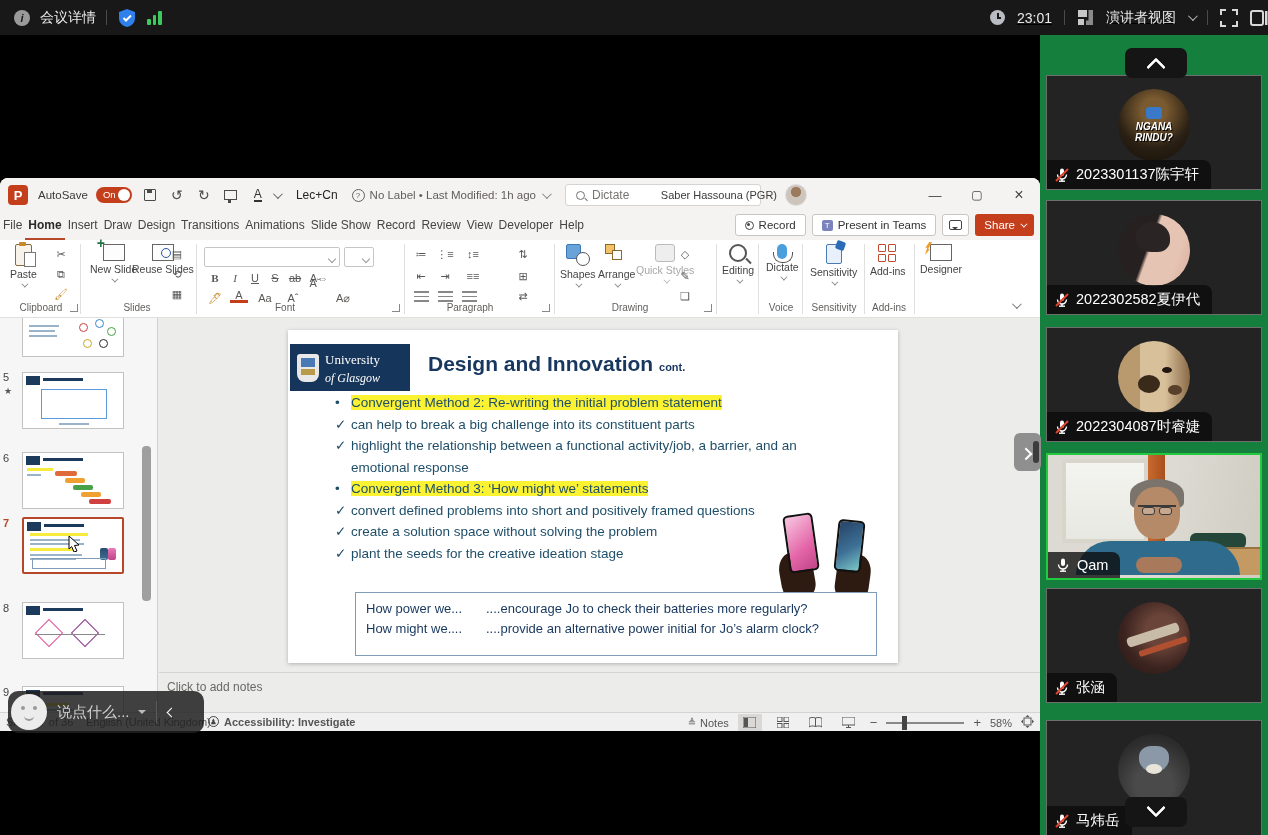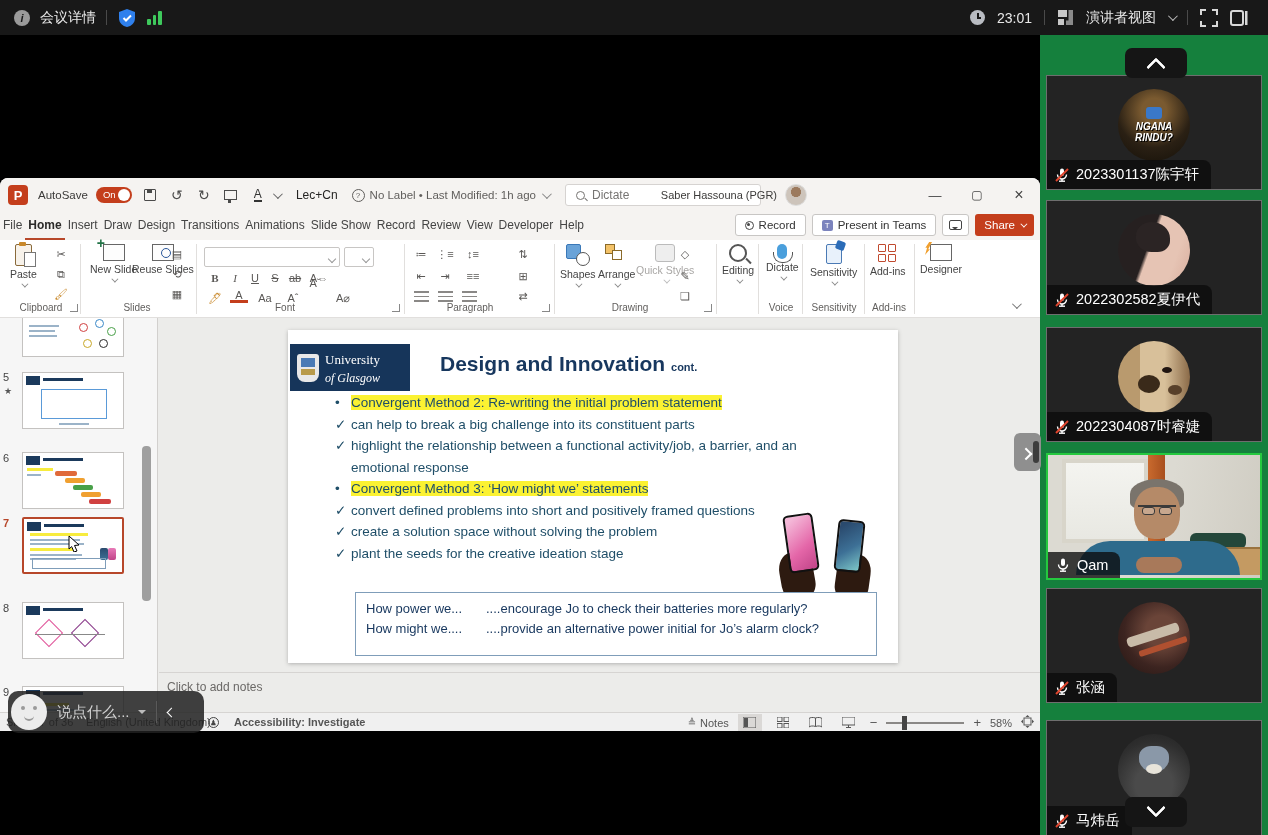--- a/index.html
+++ b/index.html
@@ -3,21 +3,21 @@
 <meta charset="utf-8">
 <style>
   * { margin:0; padding:0; box-sizing:border-box; }
   html,body { background:#000; }
   body { font-family:"Liberation Sans", sans-serif; }
   .screen { position:relative; width:1268px; height:835px; overflow:hidden; background:#000; }
 
   
   .topbar { position:absolute; left:0; top:0; width:1268px; height:35px; background:#181818; z-index:50; display:flex; align-items:center; }
   .tb-left { display:flex; align-items:center; gap:10px; padding-left:14px; }
-  .tb-right { position:absolute; right:20px; top:0; height:35px; display:flex; align-items:center; gap:12px; }
+  .tb-right { position:absolute; right:0; top:0; height:35px; display:flex; align-items:center; gap:12px;text-decoration:underline; }
   .tb-text { color:#e8e8e8; font-size:14px; }
   .tb-div { width:1px; height:15px; background:#4a4a4a; }
   .info-ic { width:16px; height:16px; border-radius:50%; background:#9a9a9a; color:#181818; font-size:11px; font-weight:bold; display:flex; align-items:center; justify-content:center; font-style:italic; }
   .sig { display:flex; align-items:flex-end; gap:2px; height:14px; }
   .sig i { width:3.5px; background:#3ec95c; border-radius:1px; display:block; }
   .clock-ic { position:relative; width:15px; height:15px; border-radius:50%; background:#b9bcc2; }
   .clock-ic:before { content:""; position:absolute; left:7px; top:3px; width:1.6px; height:5px; background:#181818; }
   .clock-ic:after { content:""; position:absolute; left:7px; top:7px; width:4px; height:1.6px; background:#181818; }
   .chev { display:inline-block; width:7px; height:7px; border-right:1.6px solid currentColor; border-bottom:1.6px solid currentColor; }
   .chev.down { transform:rotate(45deg) translateY(-2px); }
@@ -118,21 +118,21 @@
   .notesline { position:absolute; left:0; top:354px; width:100%; height:1px; background:#d6d4d2; }
   .notes-text { position:absolute; left:8px; top:362px; font-size:12px; color:#6a6866; }
 
   
   .uog { position:absolute; left:2px; top:14px; width:120px; height:47px; background:#16355a; color:#fff; display:flex; align-items:center; gap:6px; padding-left:7px; }
   .crest { width:22px; height:28px; background:#e8e8e8; border-radius:3px 3px 8px 8px; position:relative; }
   .crest:before { content:""; position:absolute; left:4px; top:4px; width:14px; height:9px; background:#4a7ab5; }
   .crest:after { content:""; position:absolute; left:4px; top:15px; width:14px; height:6px; background:#b89a4a; }
   .uog .t1 { font-size:13px; line-height:13px; font-family:"Liberation Serif", serif; }
   .uog .t2 { font-size:12px; line-height:12px; font-style:italic; font-family:"Liberation Serif", serif; }
-  .s-title { position:absolute; left:140px; top:22px; color:#17375e; font-weight:bold; font-size:21px;margin-left:12px; }
+  .s-title { position:absolute; left:140px; top:22px; color:#17375e; font-weight:bold; font-size:21px; }
   .s-title .suffix { font-size:11px; font-weight:bold; }
   .bullets { position:absolute; left:47px; top:62px; width:490px; font-size:13.5px; line-height:21.5px; color:#1f4e68; }
   .b-row { position:relative; padding-left:16px; }
   .b-row .pre { position:absolute; left:0; }
   .b-row .hl { background:#fbf232; }
   .hmw { position:absolute; left:67px; top:262px; width:522px; height:64px; border:1.2px solid #7f9db9; background:#fff; font-size:13px; color:#17375e; padding:6px 0 0 10px; }
   .hmw-row { display:flex; line-height:20px; }
   .hmw-row .l { width:120px; }
   .phones { position:absolute; left:484px; top:182px; width:110px; height:92px; }
   .hand { position:absolute; width:34px; height:46px; background:#2d1a10; border-radius:40% 40% 30% 30%; }
@@ -565,21 +565,21 @@
           </div>
           <div class="ed-arrows">▾<br>≛<br>⏷</div>
           <div class="notesline"></div>
           <div class="notes-text">Click to add notes</div>
         </div>
       </div>
 
       <div class="ppt-status">
         <span class="st-item" style="left:6px">Slide 17 of 36</span>
         <span class="st-item" style="left:86px">English (United Kingdom)</span>
-        <span class="st-item" style="left:208px;display:flex;gap:15px;align-items:flex-end;font-weight:bold">
+        <span class="st-item" style="left:208px;display:flex;gap:5px;align-items:flex-start;font-weight:bold">
             <span class="acc-ic">♟</span>
             <span>Accessibility: Investigate</span>
           </span>
         <div class="st-right">
           <span style="display:flex;align-items:center;gap:4px">
               <span style="font-size:10px">≜</span>
               <span>Notes</span>
             </span>
           <span class="viewbtn on">
               <svg width="13" height="11" viewBox="0 0 13 11">

